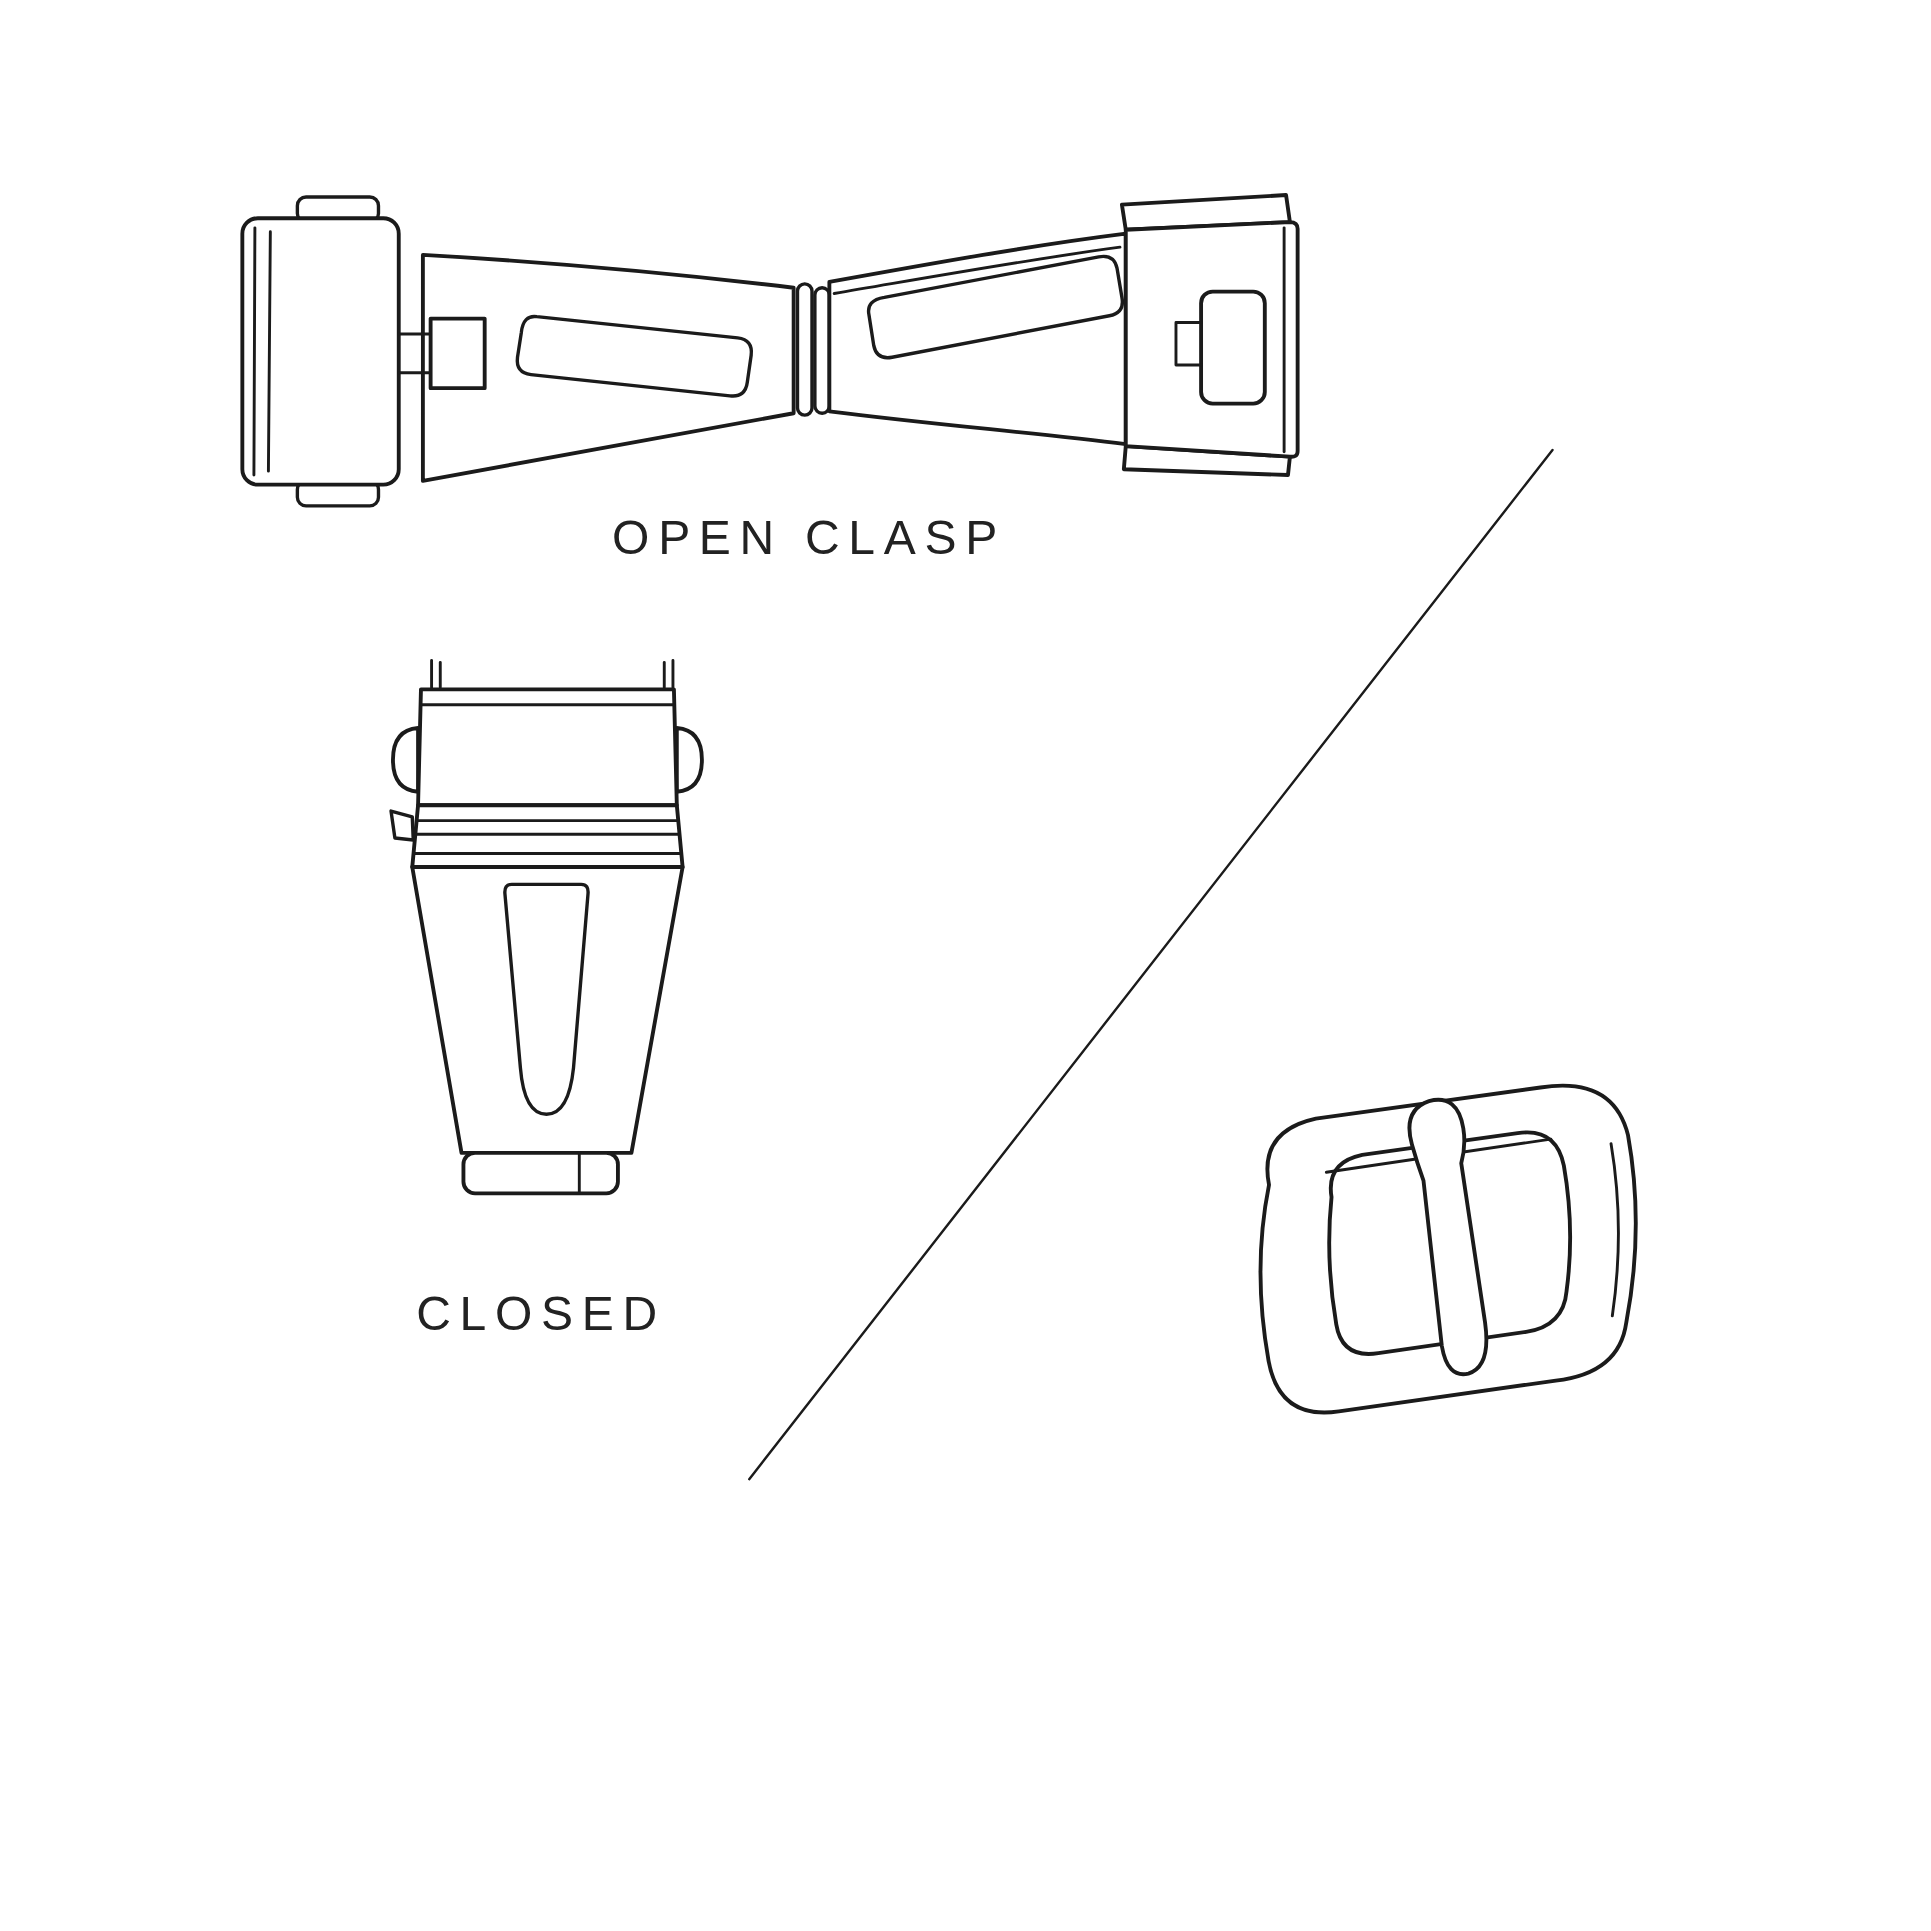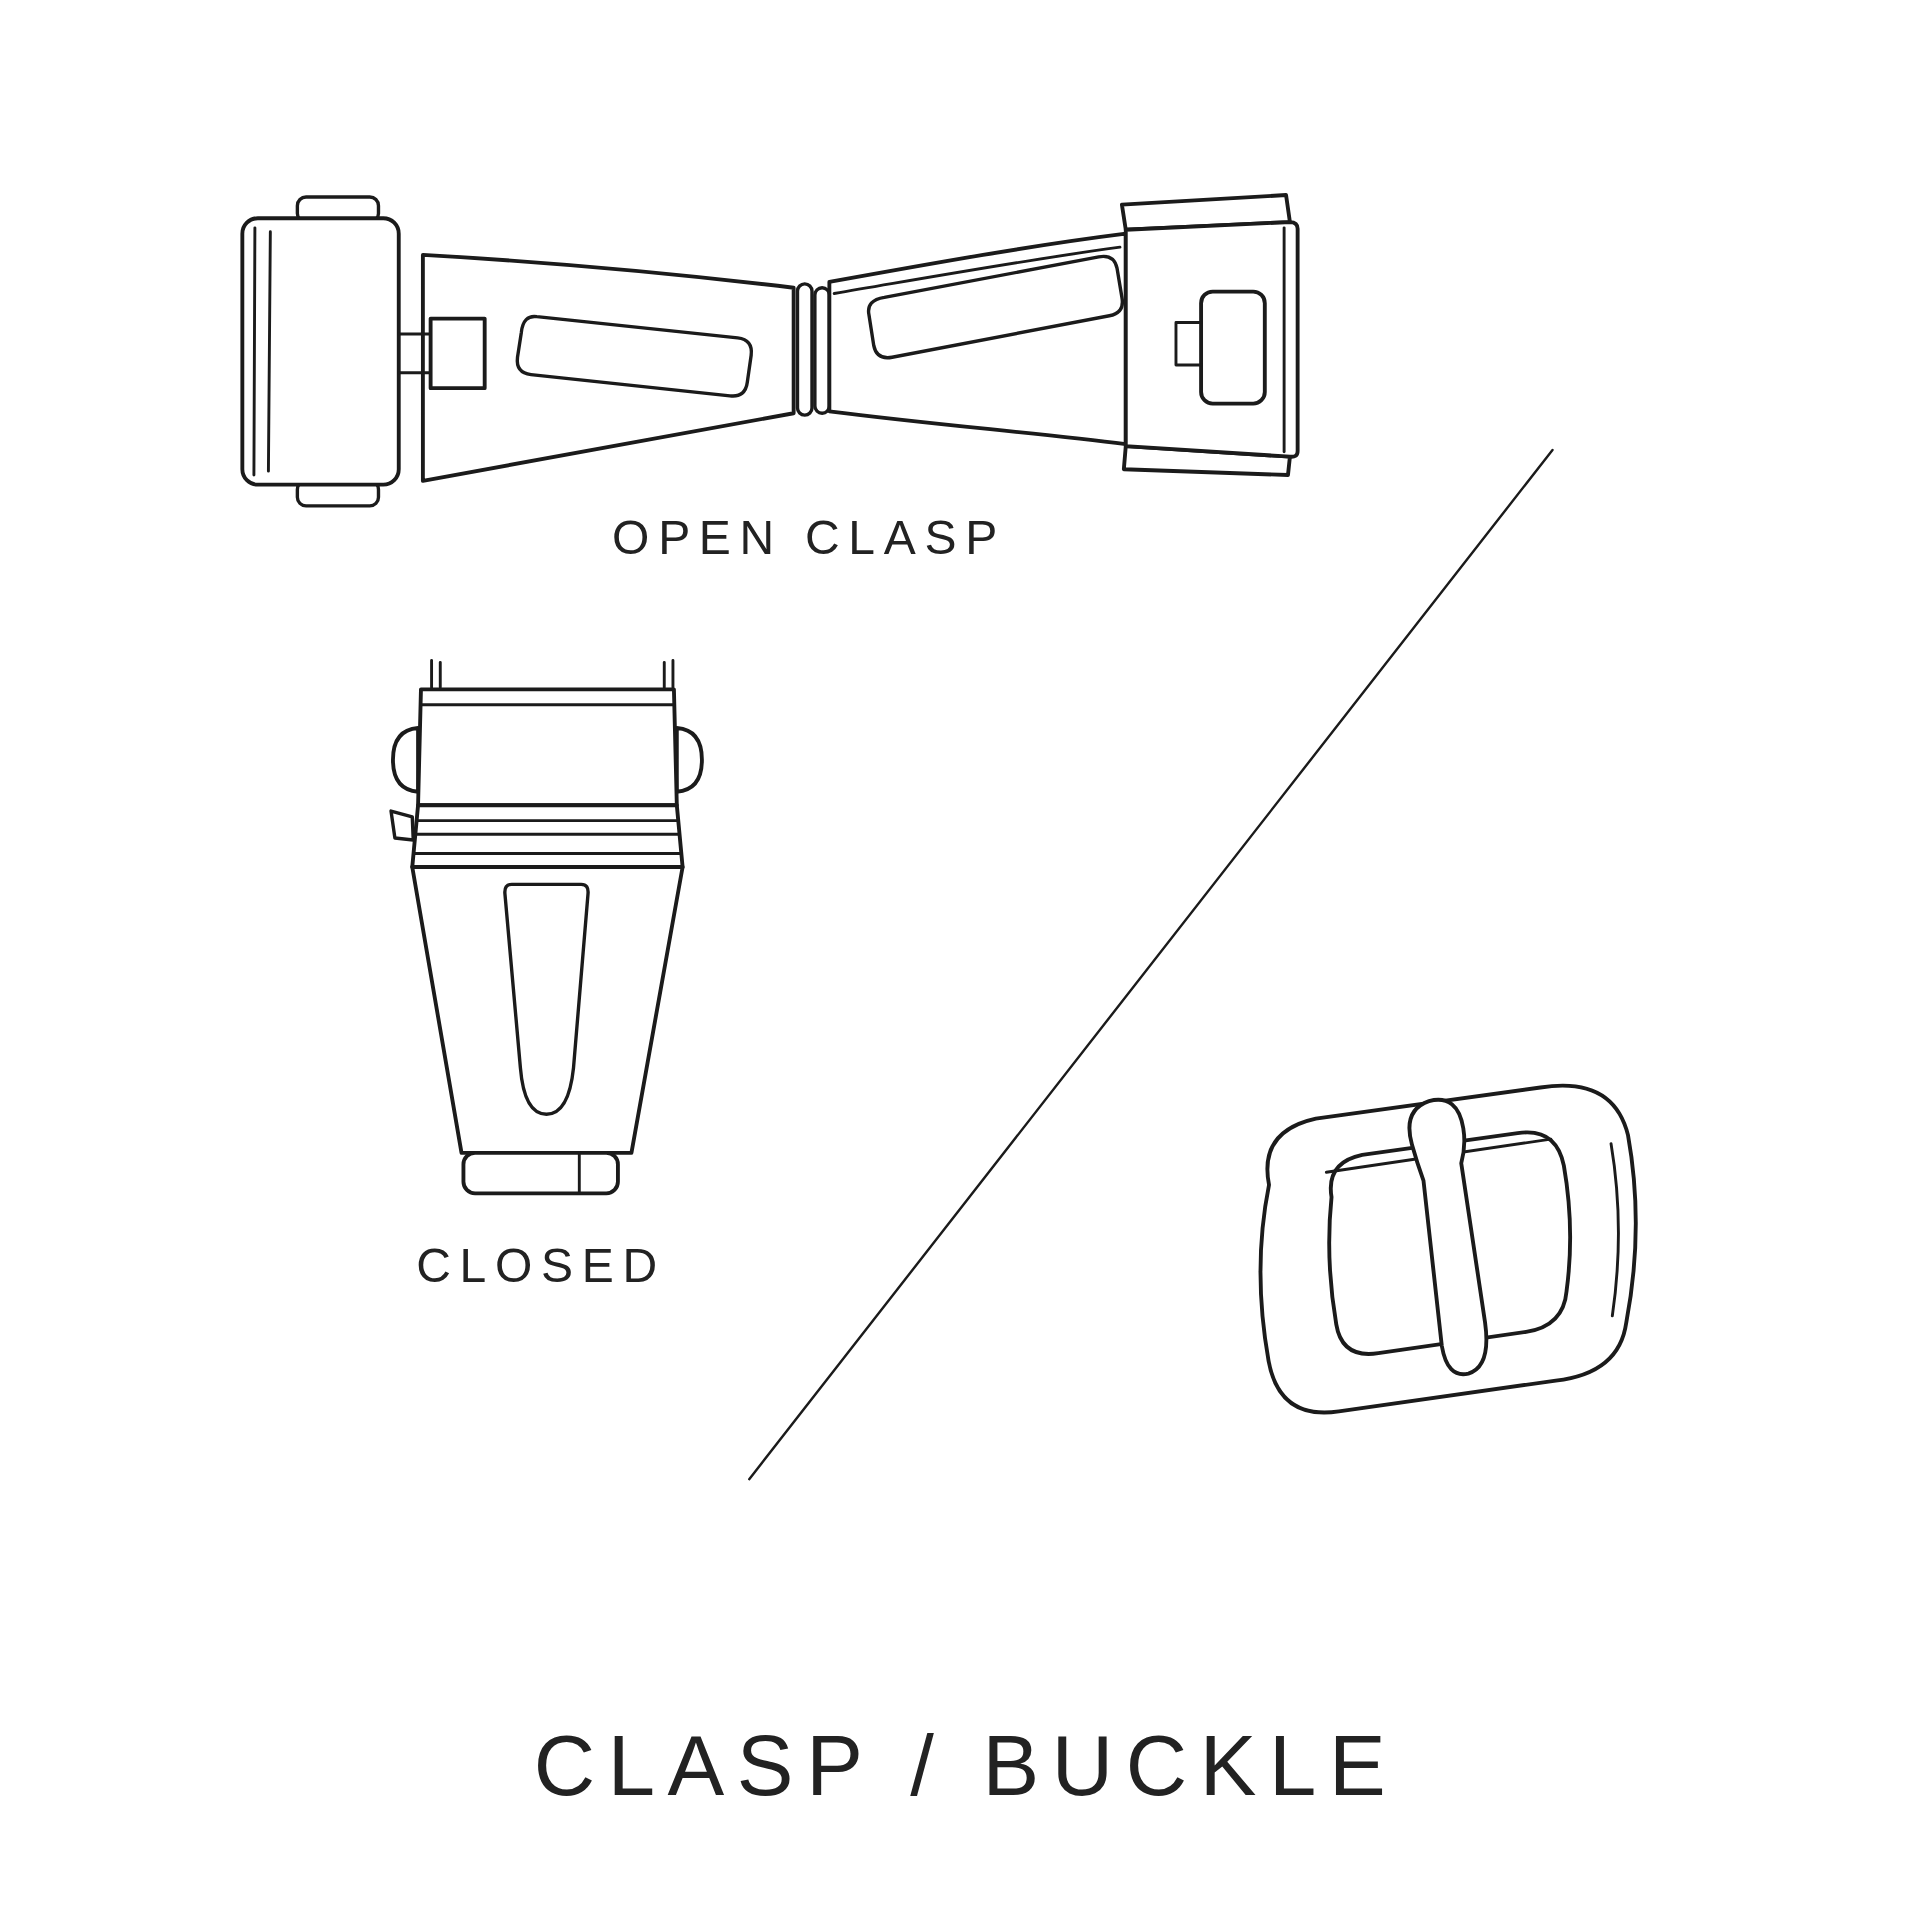--- a/index.html
+++ b/index.html
@@ -25,21 +25,21 @@
   .caption{
     position:absolute;
     transform:translateX(-50%);
     font-size:48px;
     font-weight:300;
     letter-spacing:8.7px;
     color:var(--text);
     white-space:nowrap;
   }
   .caption.open-clasp{left:809px;top:510px;}
-  .caption.closed{left:541px;top:1238px;}
+  .caption.closed{left:541px;top:1286px;}
   .main-title{
     position:absolute;
     left:966px;top:1717px;
     transform:translateX(-50%);
     font-size:85px;
     font-weight:300;
     letter-spacing:12.6px;
     color:var(--text);
     white-space:nowrap;
   }
@@ -118,16 +118,15 @@
 
       <circle class="s3" cx="206" cy="74" r="11"></circle>
 
       <path class="s4" d="M186,62 Q178,26 206,18 Q236,12 240,48 Q242,66 236,84 L252,250 Q256,296 232,302 Q210,306 206,272 L196,100 Q190,80 186,62 Z"></path>
     </g>
 
   </svg>
 
   <div class="caption open-clasp">OPEN CLASP</div>
   <div class="caption closed">CLOSED</div>
-  <div class="main-title">CLASP / BUCKLE</div>
 
 </div>
 
 
 </body></html>

